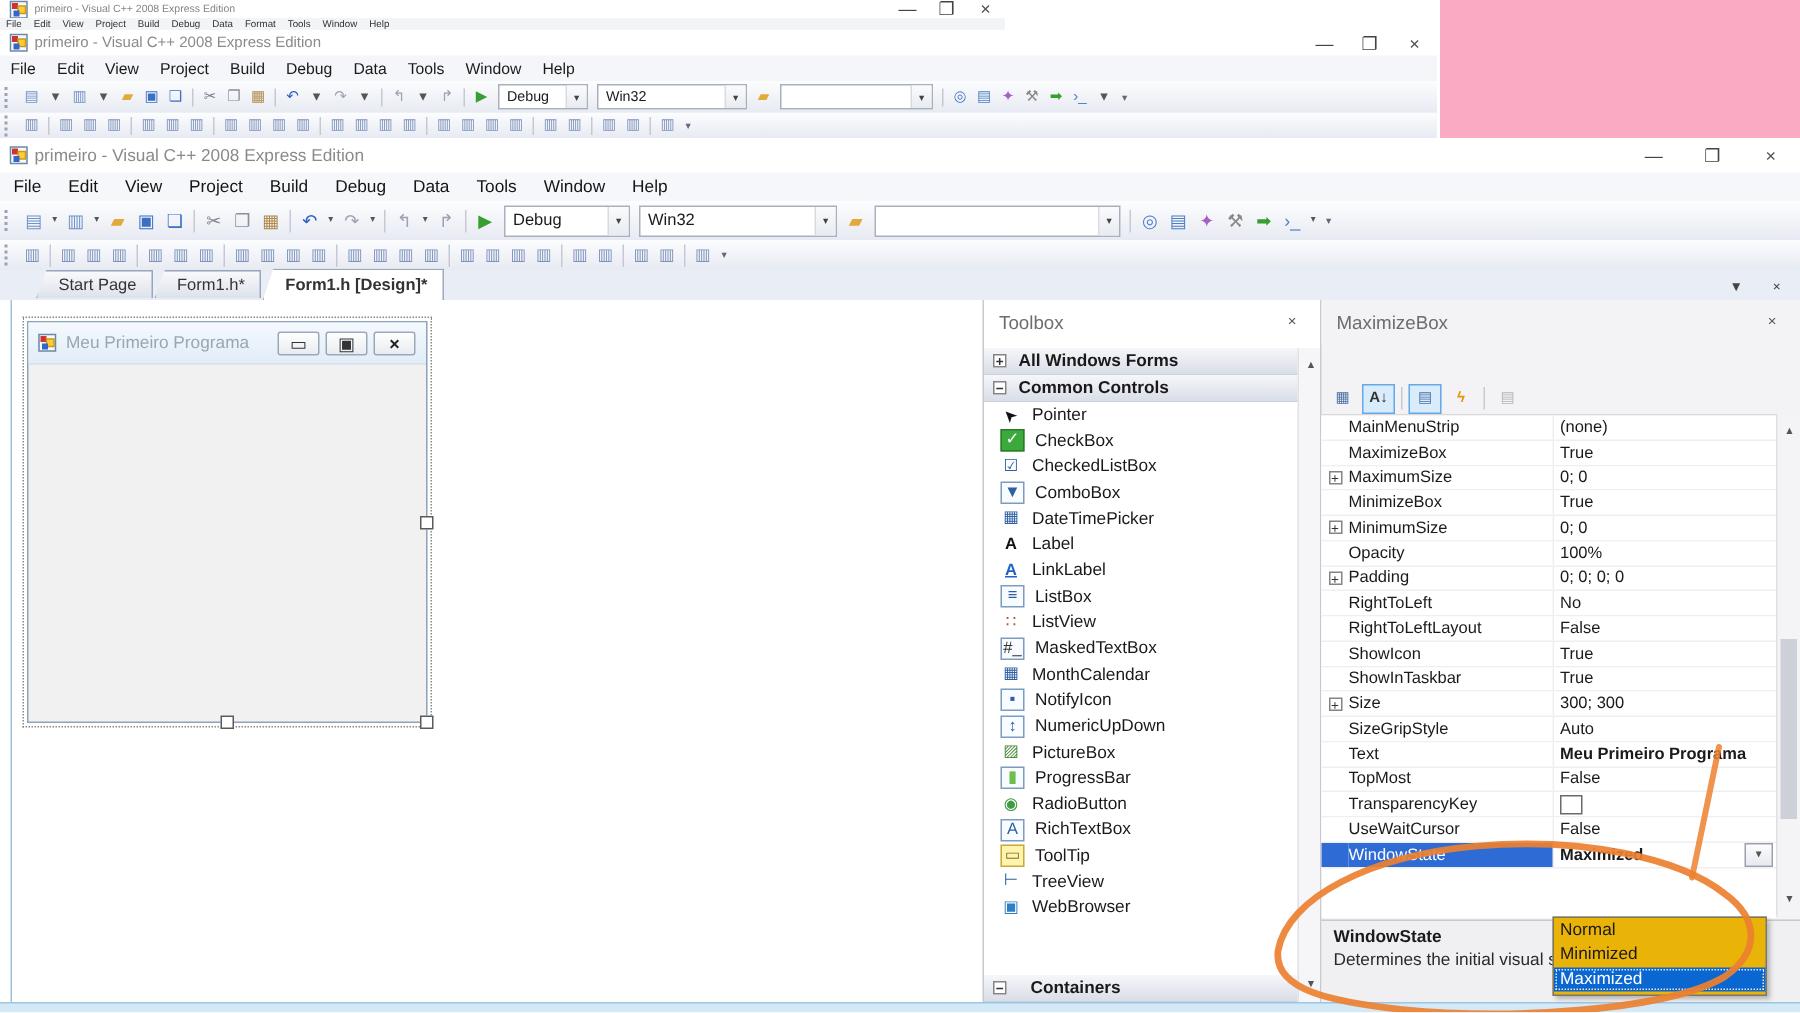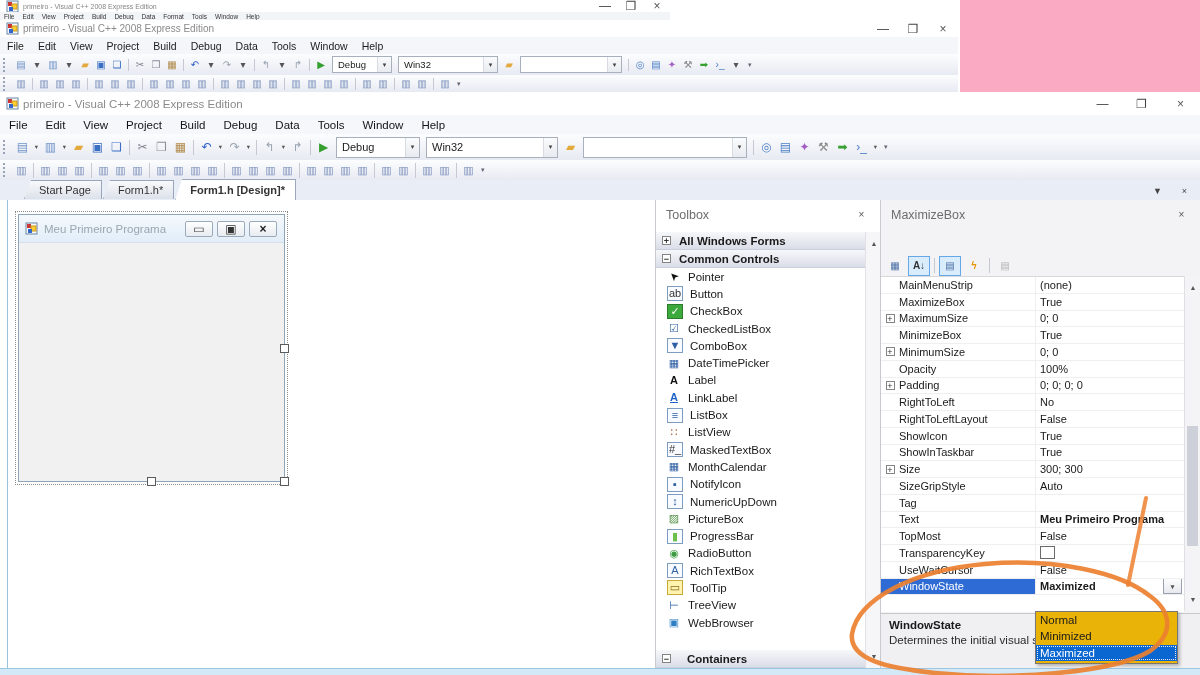--- a/index.html
+++ b/index.html
@@ -468,24 +468,20 @@
             <span class="xbox">+</span>
             <span>All Windows Forms</span>
           </div>
           <div class="tb-cat">
             <span class="xbox">−</span>
             <span>Common Controls</span>
           </div>
           <div class="tb-item">
             <span class="ic rot" style="color: rgb(17, 17, 17);">➤</span>
             <span>Pointer</span>
-          </div>
-          <div class="tb-item">
-            <span class="ic bx" style="color: rgb(51, 51, 51);">ab</span>
-            <span>Button</span>
           </div>
           <div class="tb-item">
             <span class="ic bx grn" style="color: rgb(255, 255, 255);">✓</span>
             <span>CheckBox</span>
           </div>
           <div class="tb-item">
             <span class="ic" style="color: rgb(46, 95, 163);">☑</span>
             <span>CheckedListBox</span>
           </div>
           <div class="tb-item">
@@ -686,27 +682,20 @@
           </div>
           <div class="prow">
             <span class="gut"></span>
             <span class="pname">SizeGripStyle</span>
             <span class="pval">
               <span>Auto</span>
             </span>
           </div>
           <div class="prow">
             <span class="gut"></span>
-            <span class="pname">Tag</span>
-            <span class="pval">
-              <span></span>
-            </span>
-          </div>
-          <div class="prow">
-            <span class="gut"></span>
             <span class="pname">Text</span>
             <span class="pval b">
               <span>Meu Primeiro Programa</span>
             </span>
           </div>
           <div class="prow">
             <span class="gut"></span>
             <span class="pname">TopMost</span>
             <span class="pval">
               <span>False</span>

